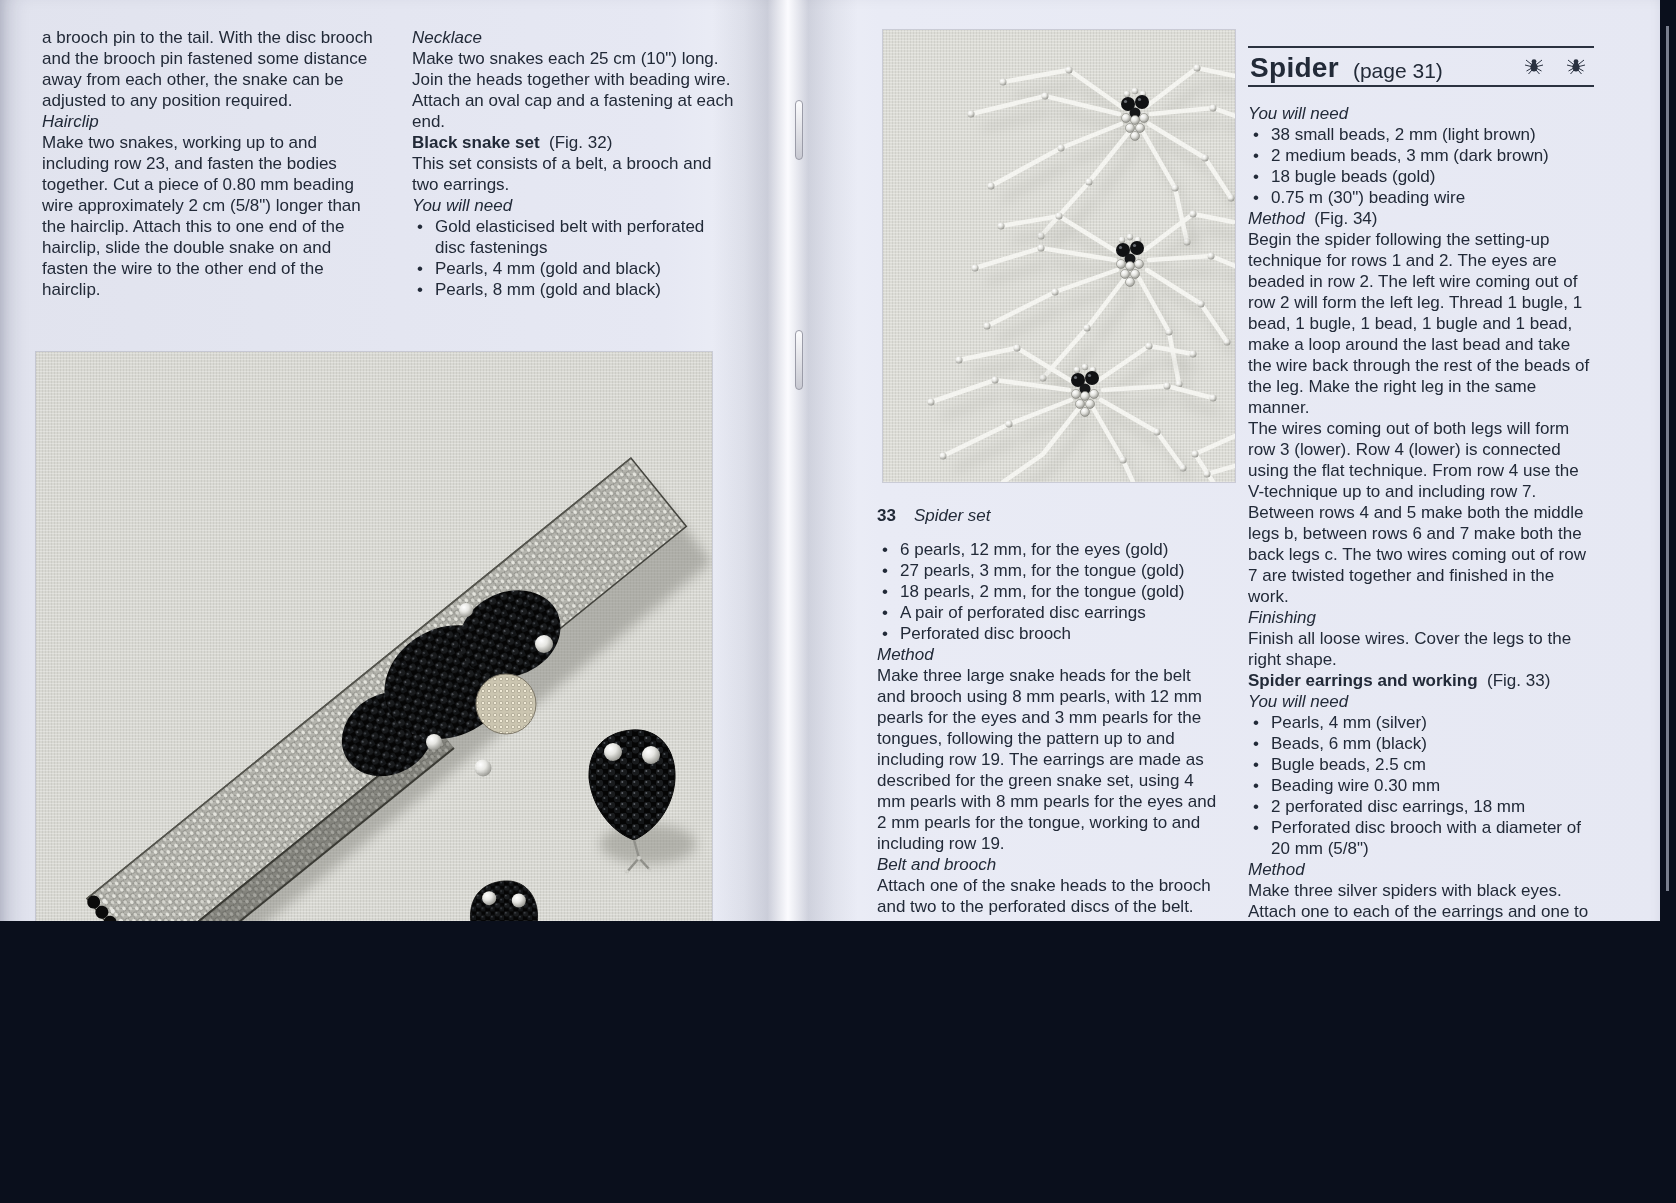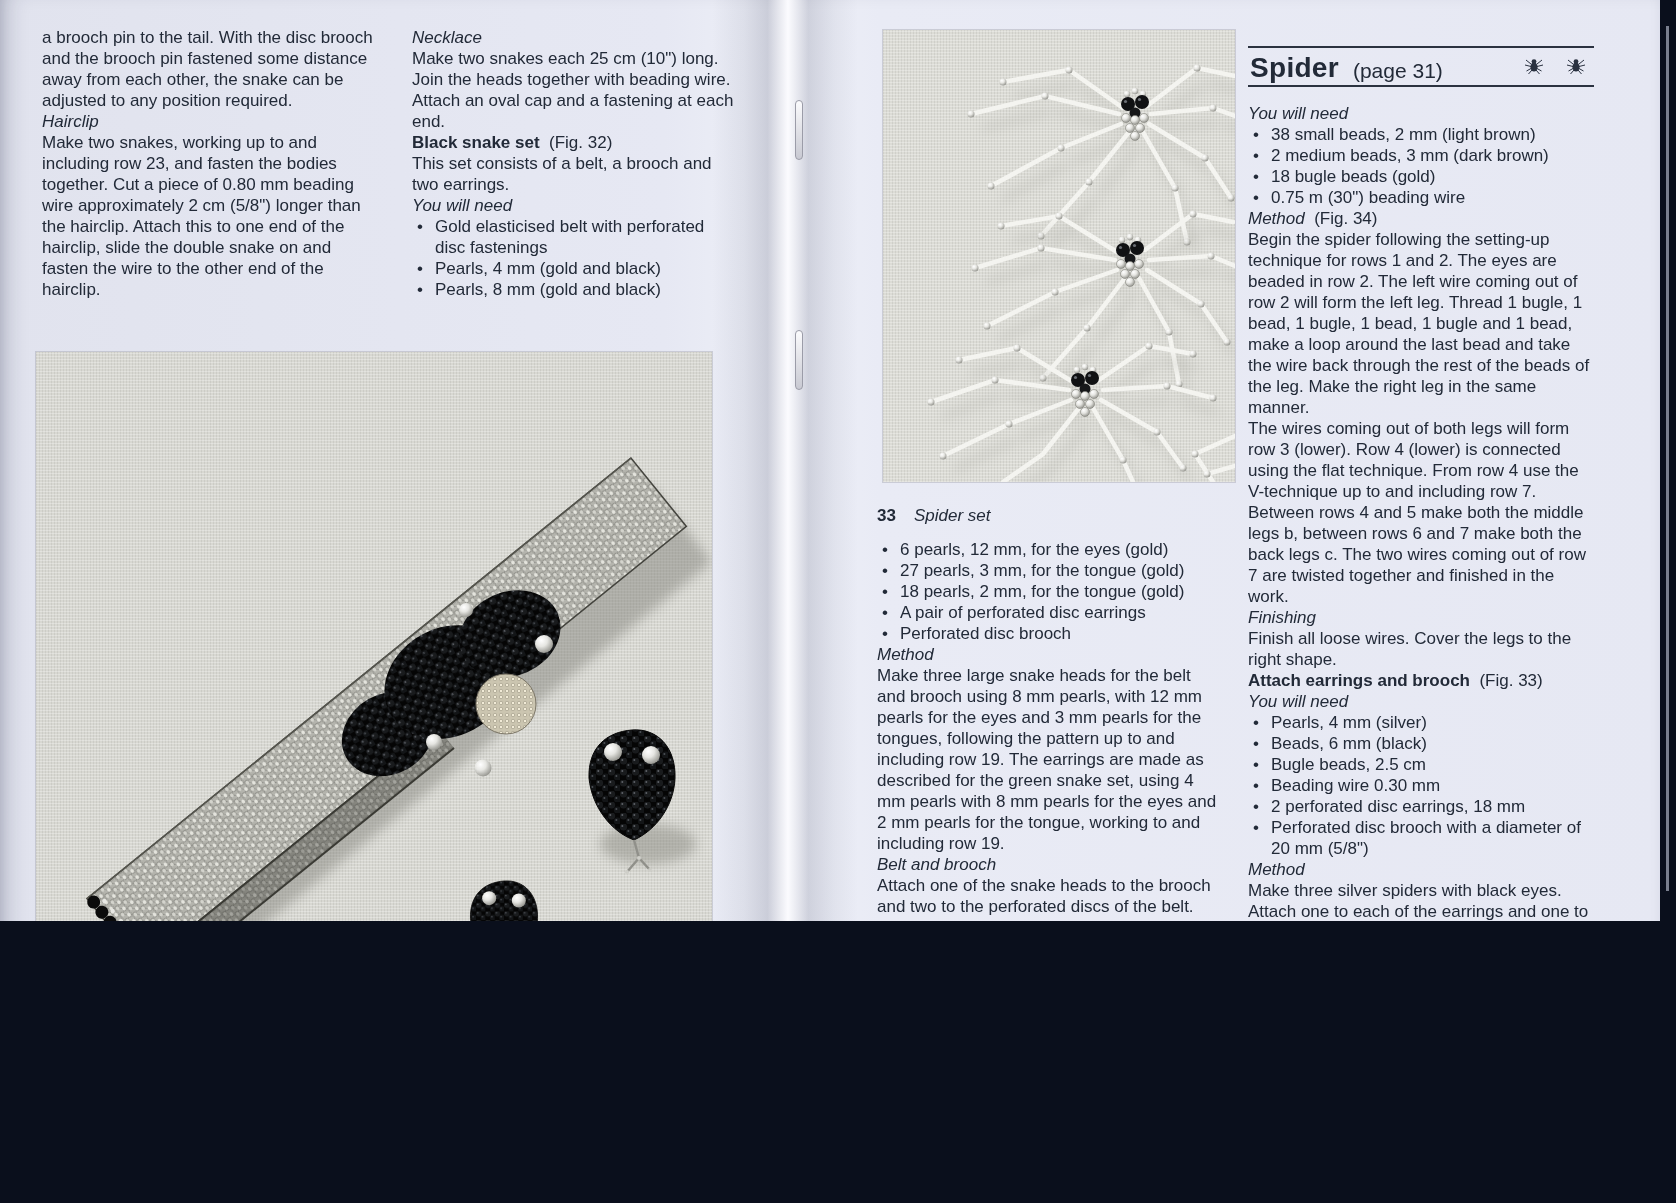--- a/index.html
+++ b/index.html
@@ -345,21 +345,21 @@
       <li>0.75 m (30") beading wire</li>
     </ul>
 
     <p class="h-i"><span>Method</span>&nbsp; <span class="fig-ref">(Fig. 34)</span></p>
     <p>Begin the spider following the setting-up technique for rows 1 and 2. The eyes are beaded in row 2. The left wire coming out of row 2 will form the left leg. Thread 1 bugle, 1 bead, 1 bugle, 1 bead, 1 bugle and 1 bead, make a loop around the last bead and take the wire back through the rest of the beads of the leg. Make the right leg in the same manner.</p>
     <p>The wires coming out of both legs will form row 3 (lower). Row 4 (lower) is connected using the flat technique. From row 4 use the V-technique up to and including row 7. Between rows 4 and 5 make both the middle legs b, between rows 6 and 7 make both the back legs c. The two wires coming out of row 7 are twisted together and finished in the work.</p>
 
     <p class="h-i">Finishing</p>
     <p>Finish all loose wires. Cover the legs to the right shape.</p>
 
-    <p class="h-b"><span>Attach earrings and brooch</span>&nbsp; <span class="fig-ref">(Fig. 33)</span></p>
+    <p class="h-b"><span>Spider earrings and working</span>&nbsp; <span class="fig-ref">(Fig. 33)</span></p>
     <p class="h-i" style="margin-top:0;">You will need</p>
     <ul class="bullets">
       <li>Pearls, 4 mm (silver)</li>
       <li>Beads, 6 mm (black)</li>
       <li>Bugle beads, 2.5 cm</li>
       <li>Beading wire 0.30 mm</li>
       <li>2 perforated disc earrings, 18 mm</li>
       <li>Perforated disc brooch with a diameter of 20 mm (5/8")</li>
     </ul>
 

